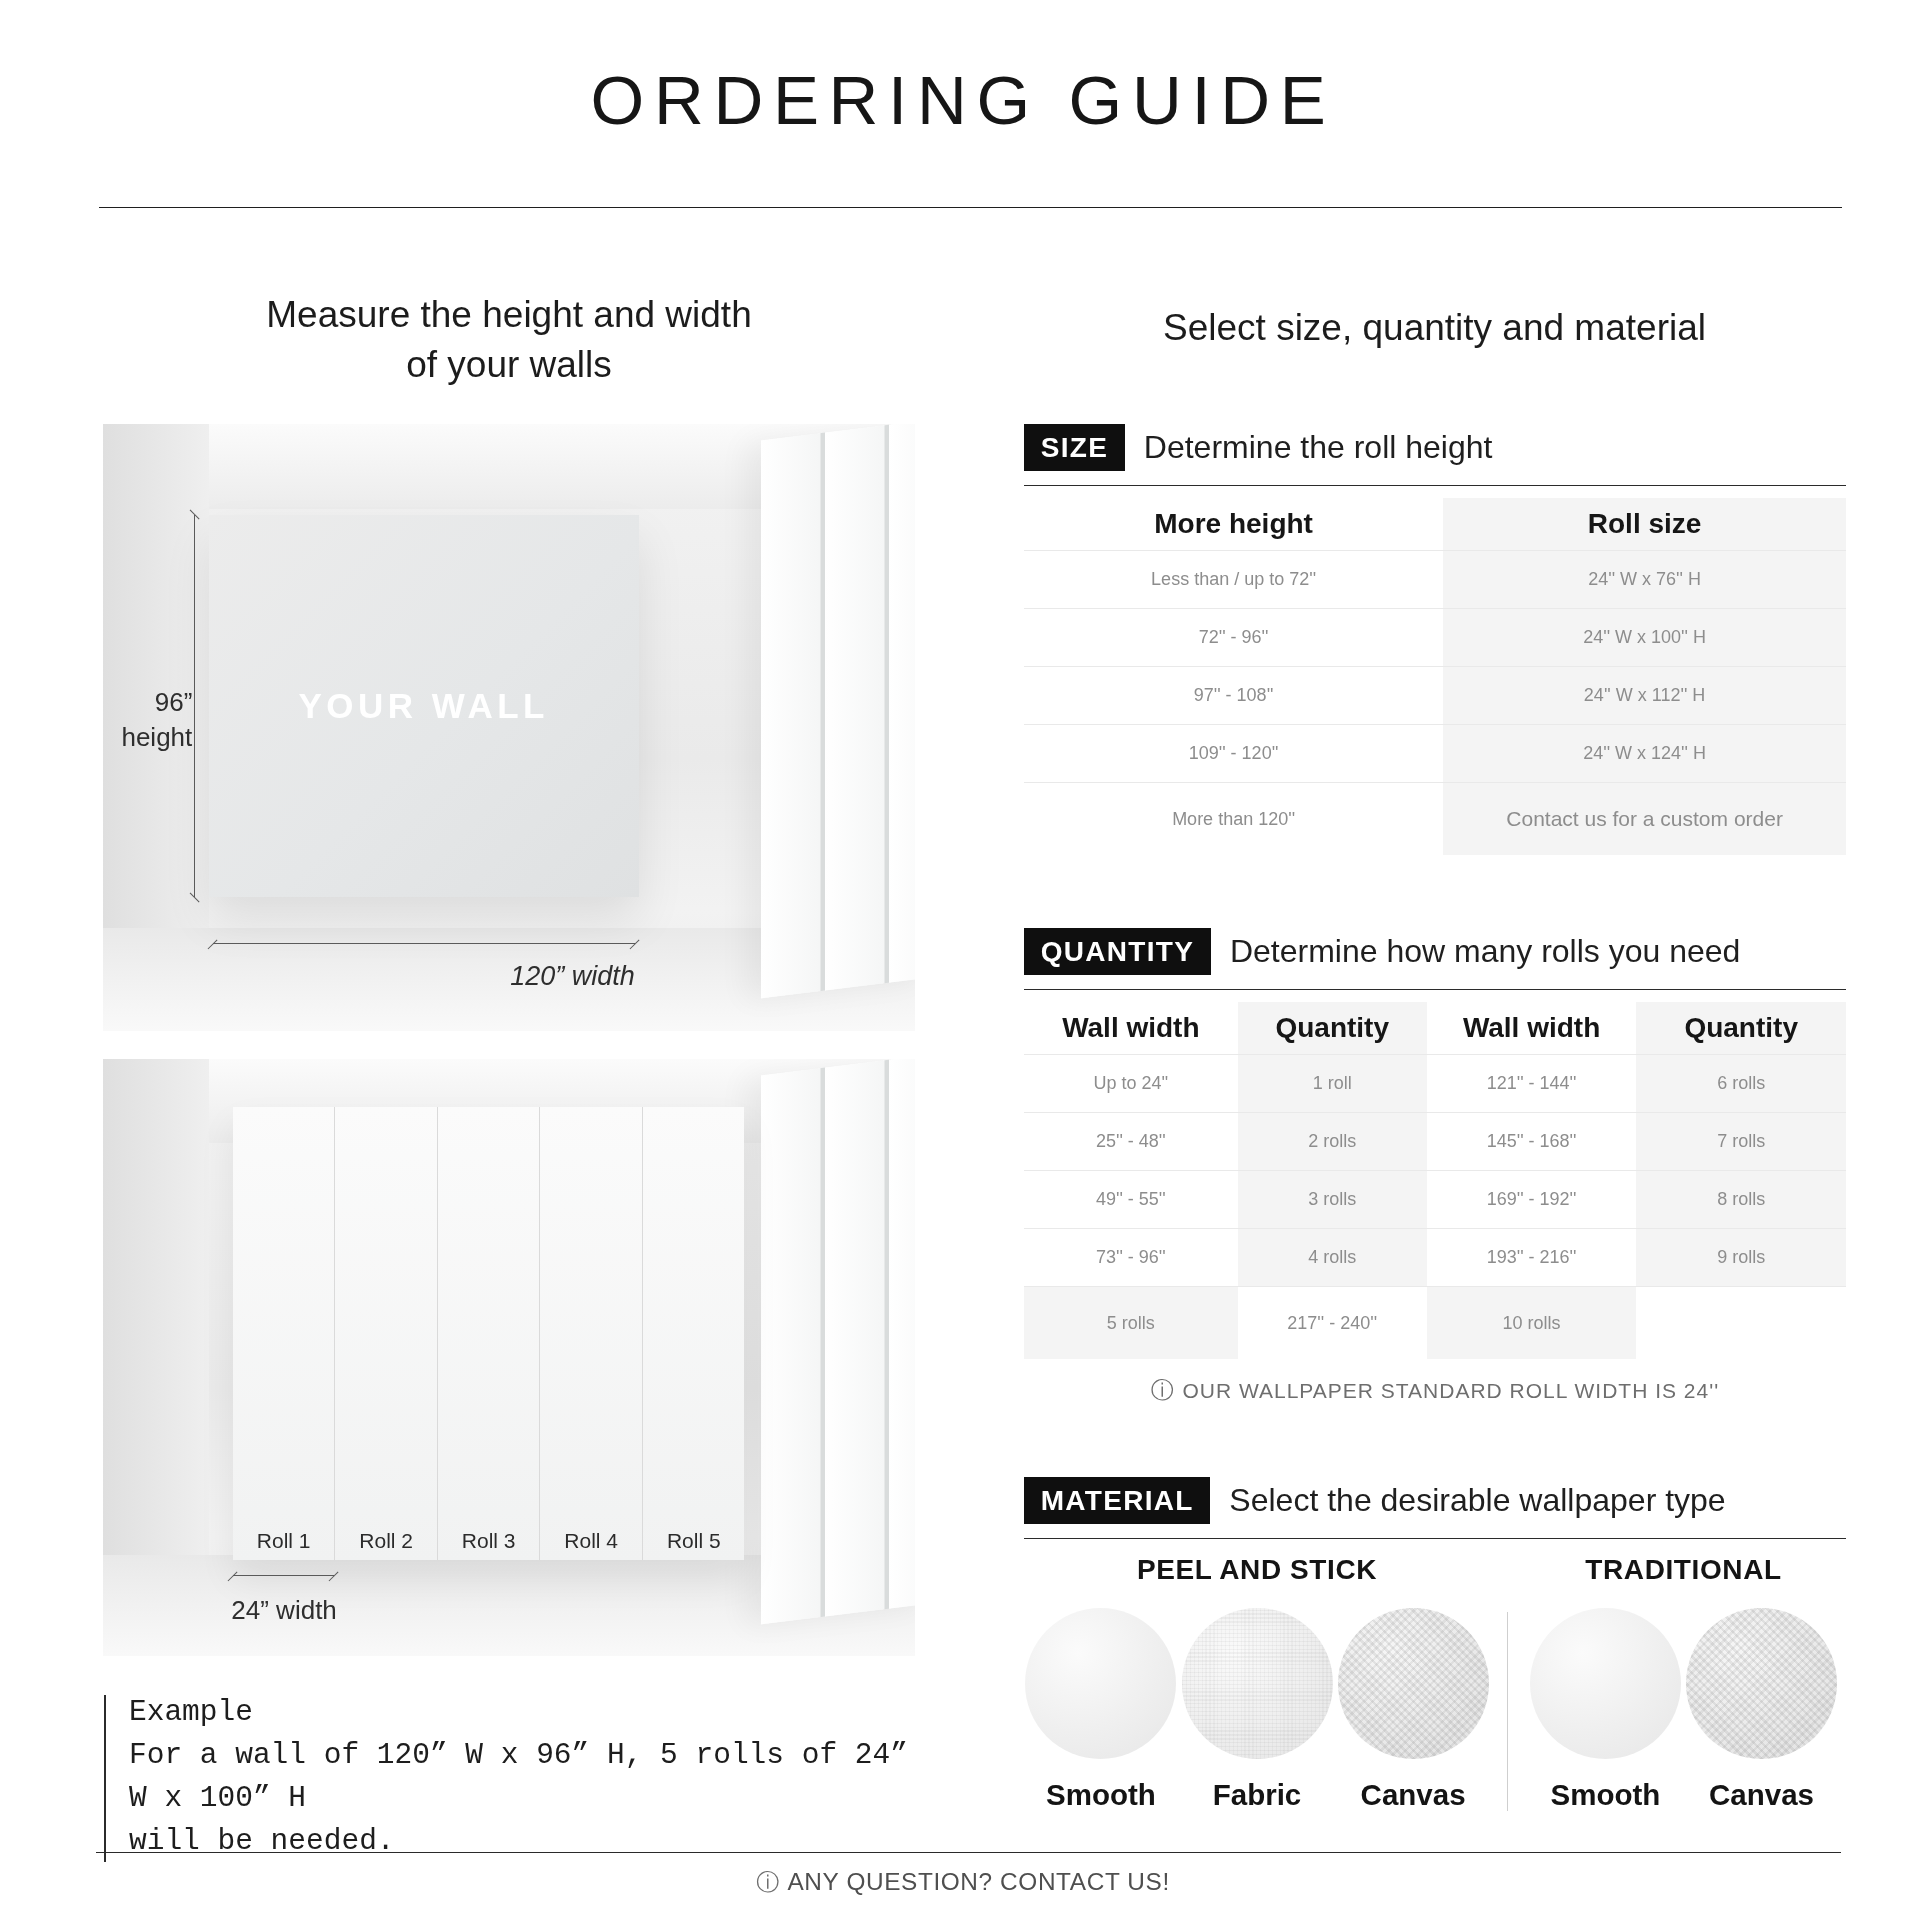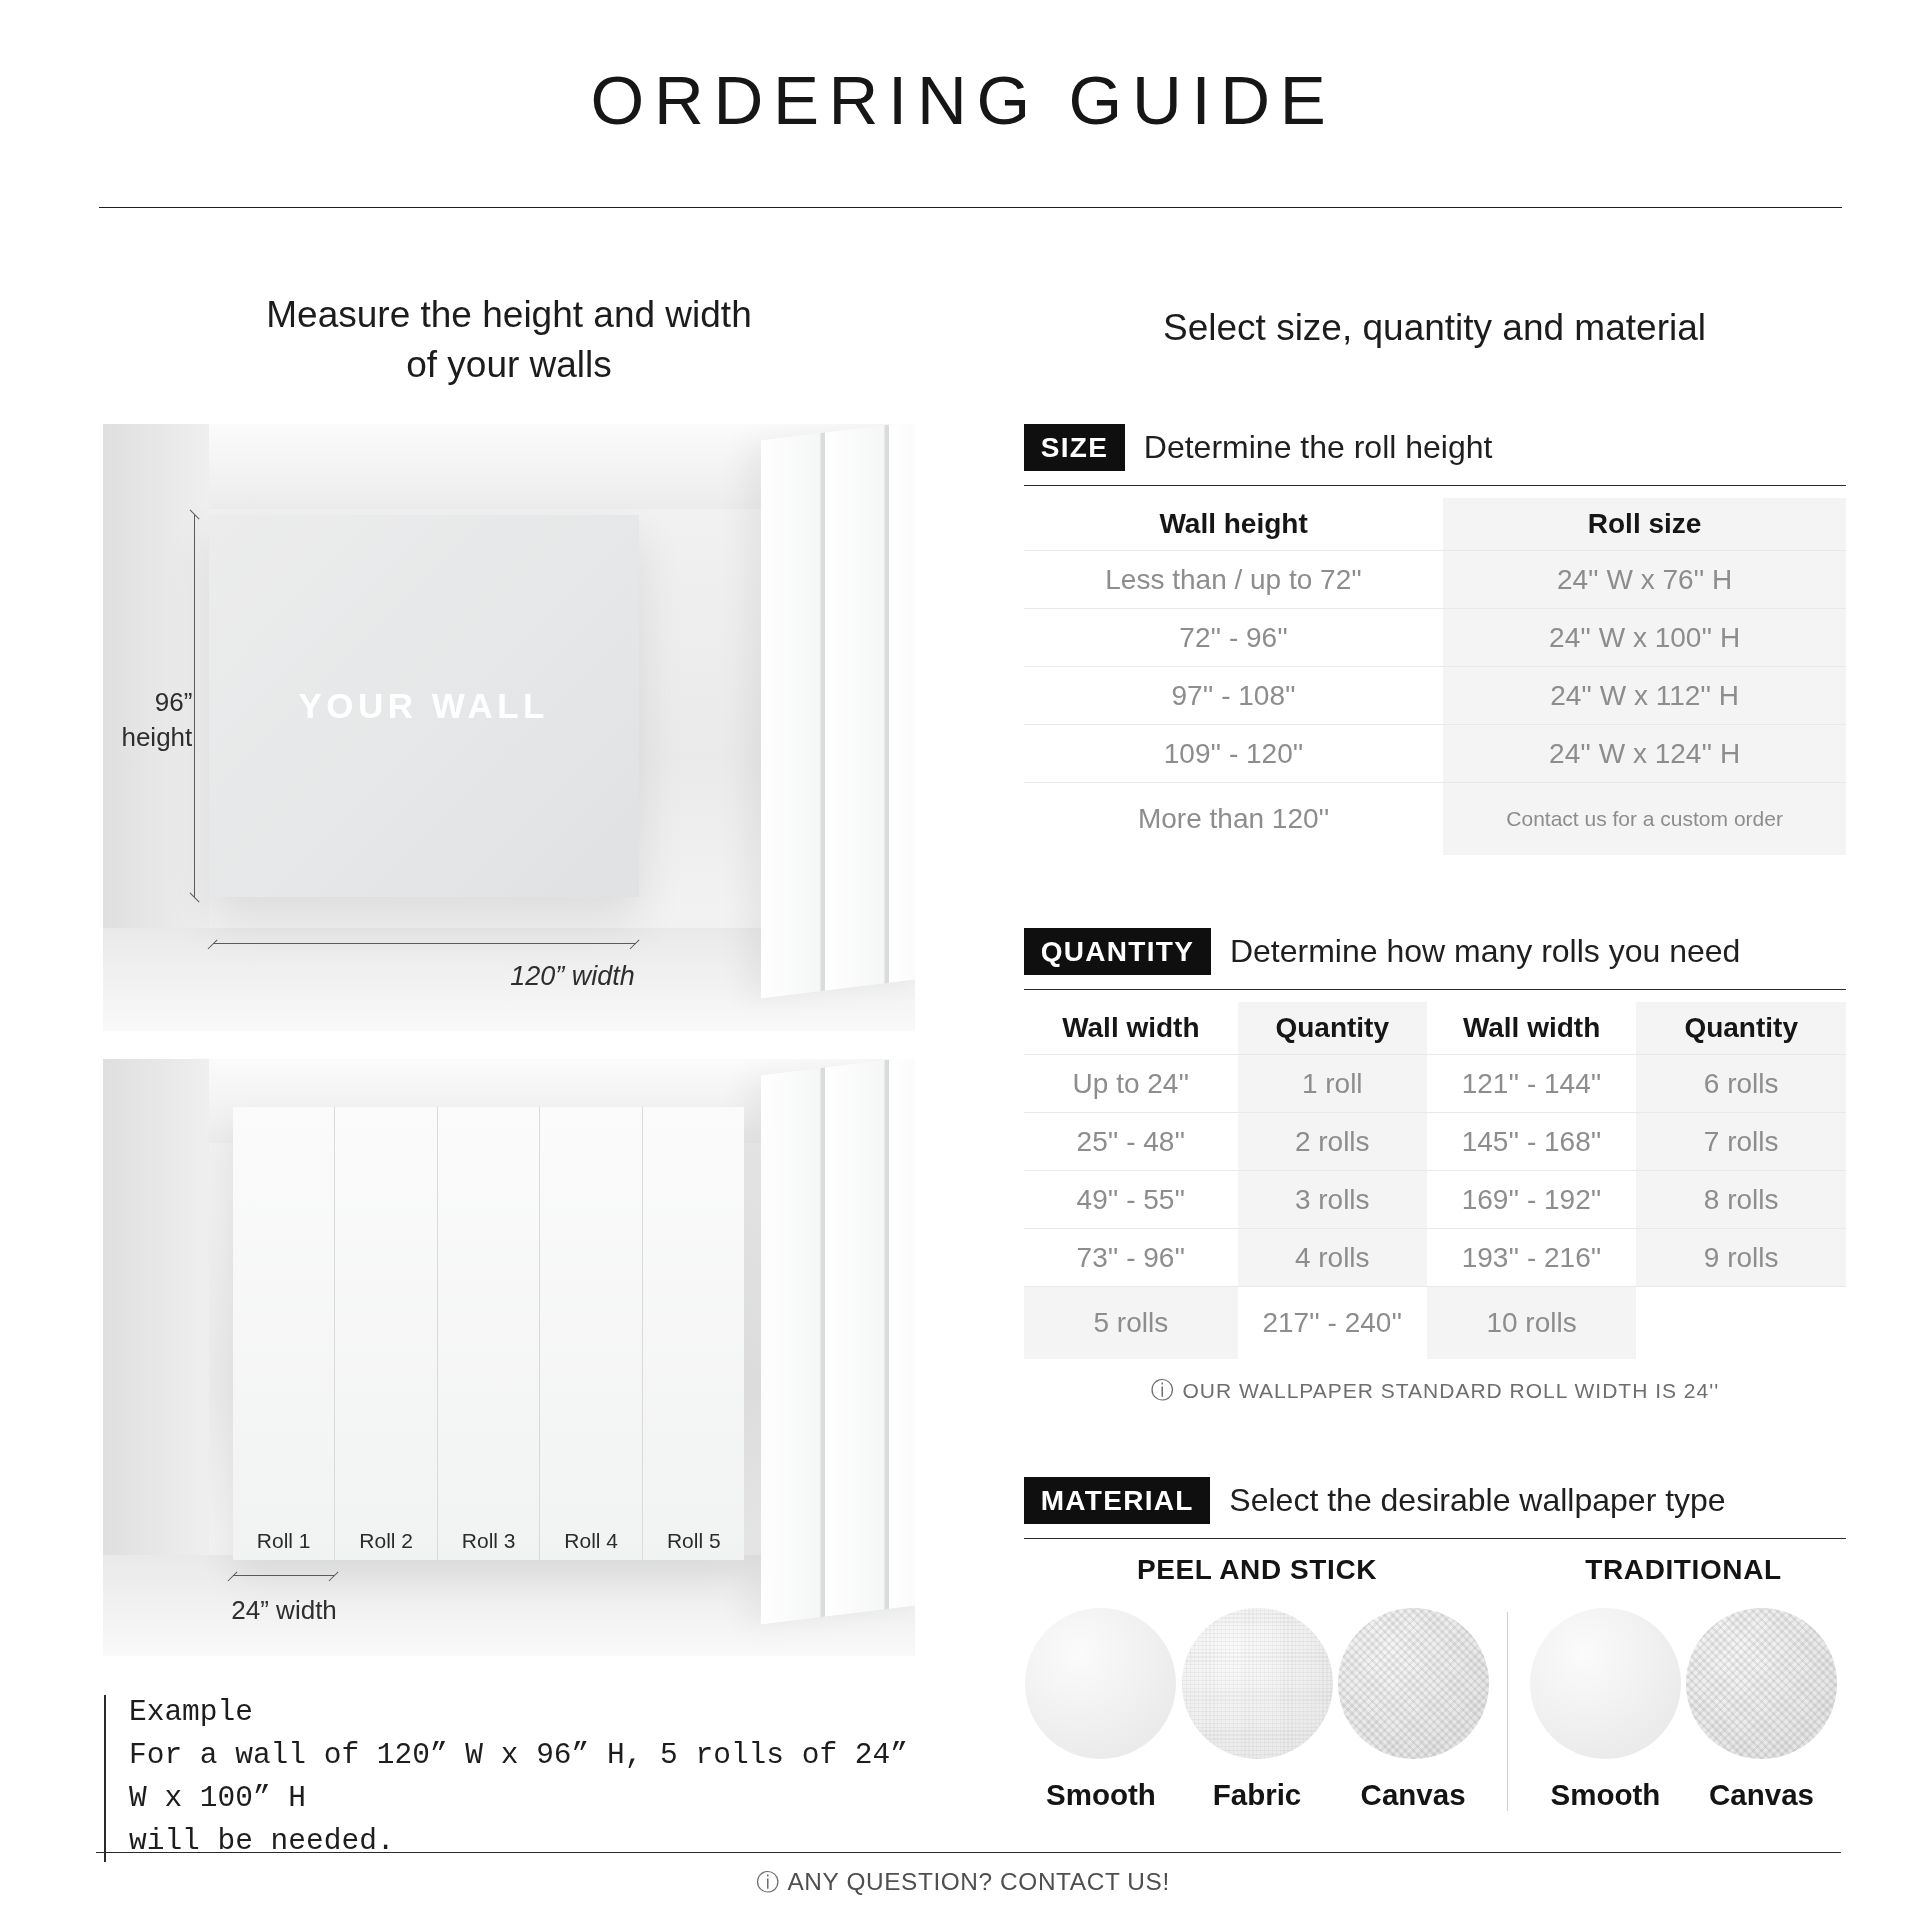--- a/index.html
+++ b/index.html
@@ -83,21 +83,21 @@
   #qty-header { top:928px; }
   #material-header { top:1477px; }
 
   
   .gtable { position:absolute; left:1024px; width:822px; display:grid; }
   .size-table { top:498px; grid-template-columns:51% 49%; }
   .qty-table  { top:1002px; grid-template-columns:26% 23% 25.5% 25.5%; }
   .cell { display:flex; align-items:center; justify-content:center; text-align:center;
           padding:7.7px 11.6px; border-bottom:1.3px solid #e9e9e9; min-height:58px; }
   .th { font-size:28px; font-weight:700; color:#161616; min-height:53px; }
-  .td { font-size:28px; color:#8d8d8d; }
+  .td { font-size:18px; color:#8d8d8d; }
   .shade { background:#f4f4f4; }
   .lastrow { border-bottom:none; min-height:72px; }
   .smalltext { font-size:21px; line-height:1.35; }
 
   
   .roll-note { position:absolute; left:1024px; top:1375px; width:822px; text-align:center;
           font-size:21px; color:#6e6e6e; letter-spacing:1px; }
   .info-glyph { font-size:23px; color:#6e6e6e; margin-right:7.7px; }
 
   
@@ -185,21 +185,21 @@
 will be needed.</div>
   </div>
 
   <div class="col-heading right-heading">Select size, quantity and material</div>
 
   <div class="section-header" id="size-header">
     <span class="badge">SIZE</span>
     <span class="section-subtitle">Determine the roll height</span>
   </div>
   <div class="gtable size-table">
-      <div class="cell th">Wall height</div>
+      <div class="cell th">More height</div>
       <div class="cell th shade">Roll size</div>
       <div class="cell td">Less than / up to 72''</div>
       <div class="cell td shade">24'' W x 76'' H</div>
       <div class="cell td">72'' - 96''</div>
       <div class="cell td shade">24'' W x 100'' H</div>
       <div class="cell td">97'' - 108''</div>
       <div class="cell td shade">24'' W x 112'' H</div>
       <div class="cell td">109'' - 120''</div>
       <div class="cell td shade">24'' W x 124'' H</div>
       <div class="cell td lastrow">More than 120''</div>

